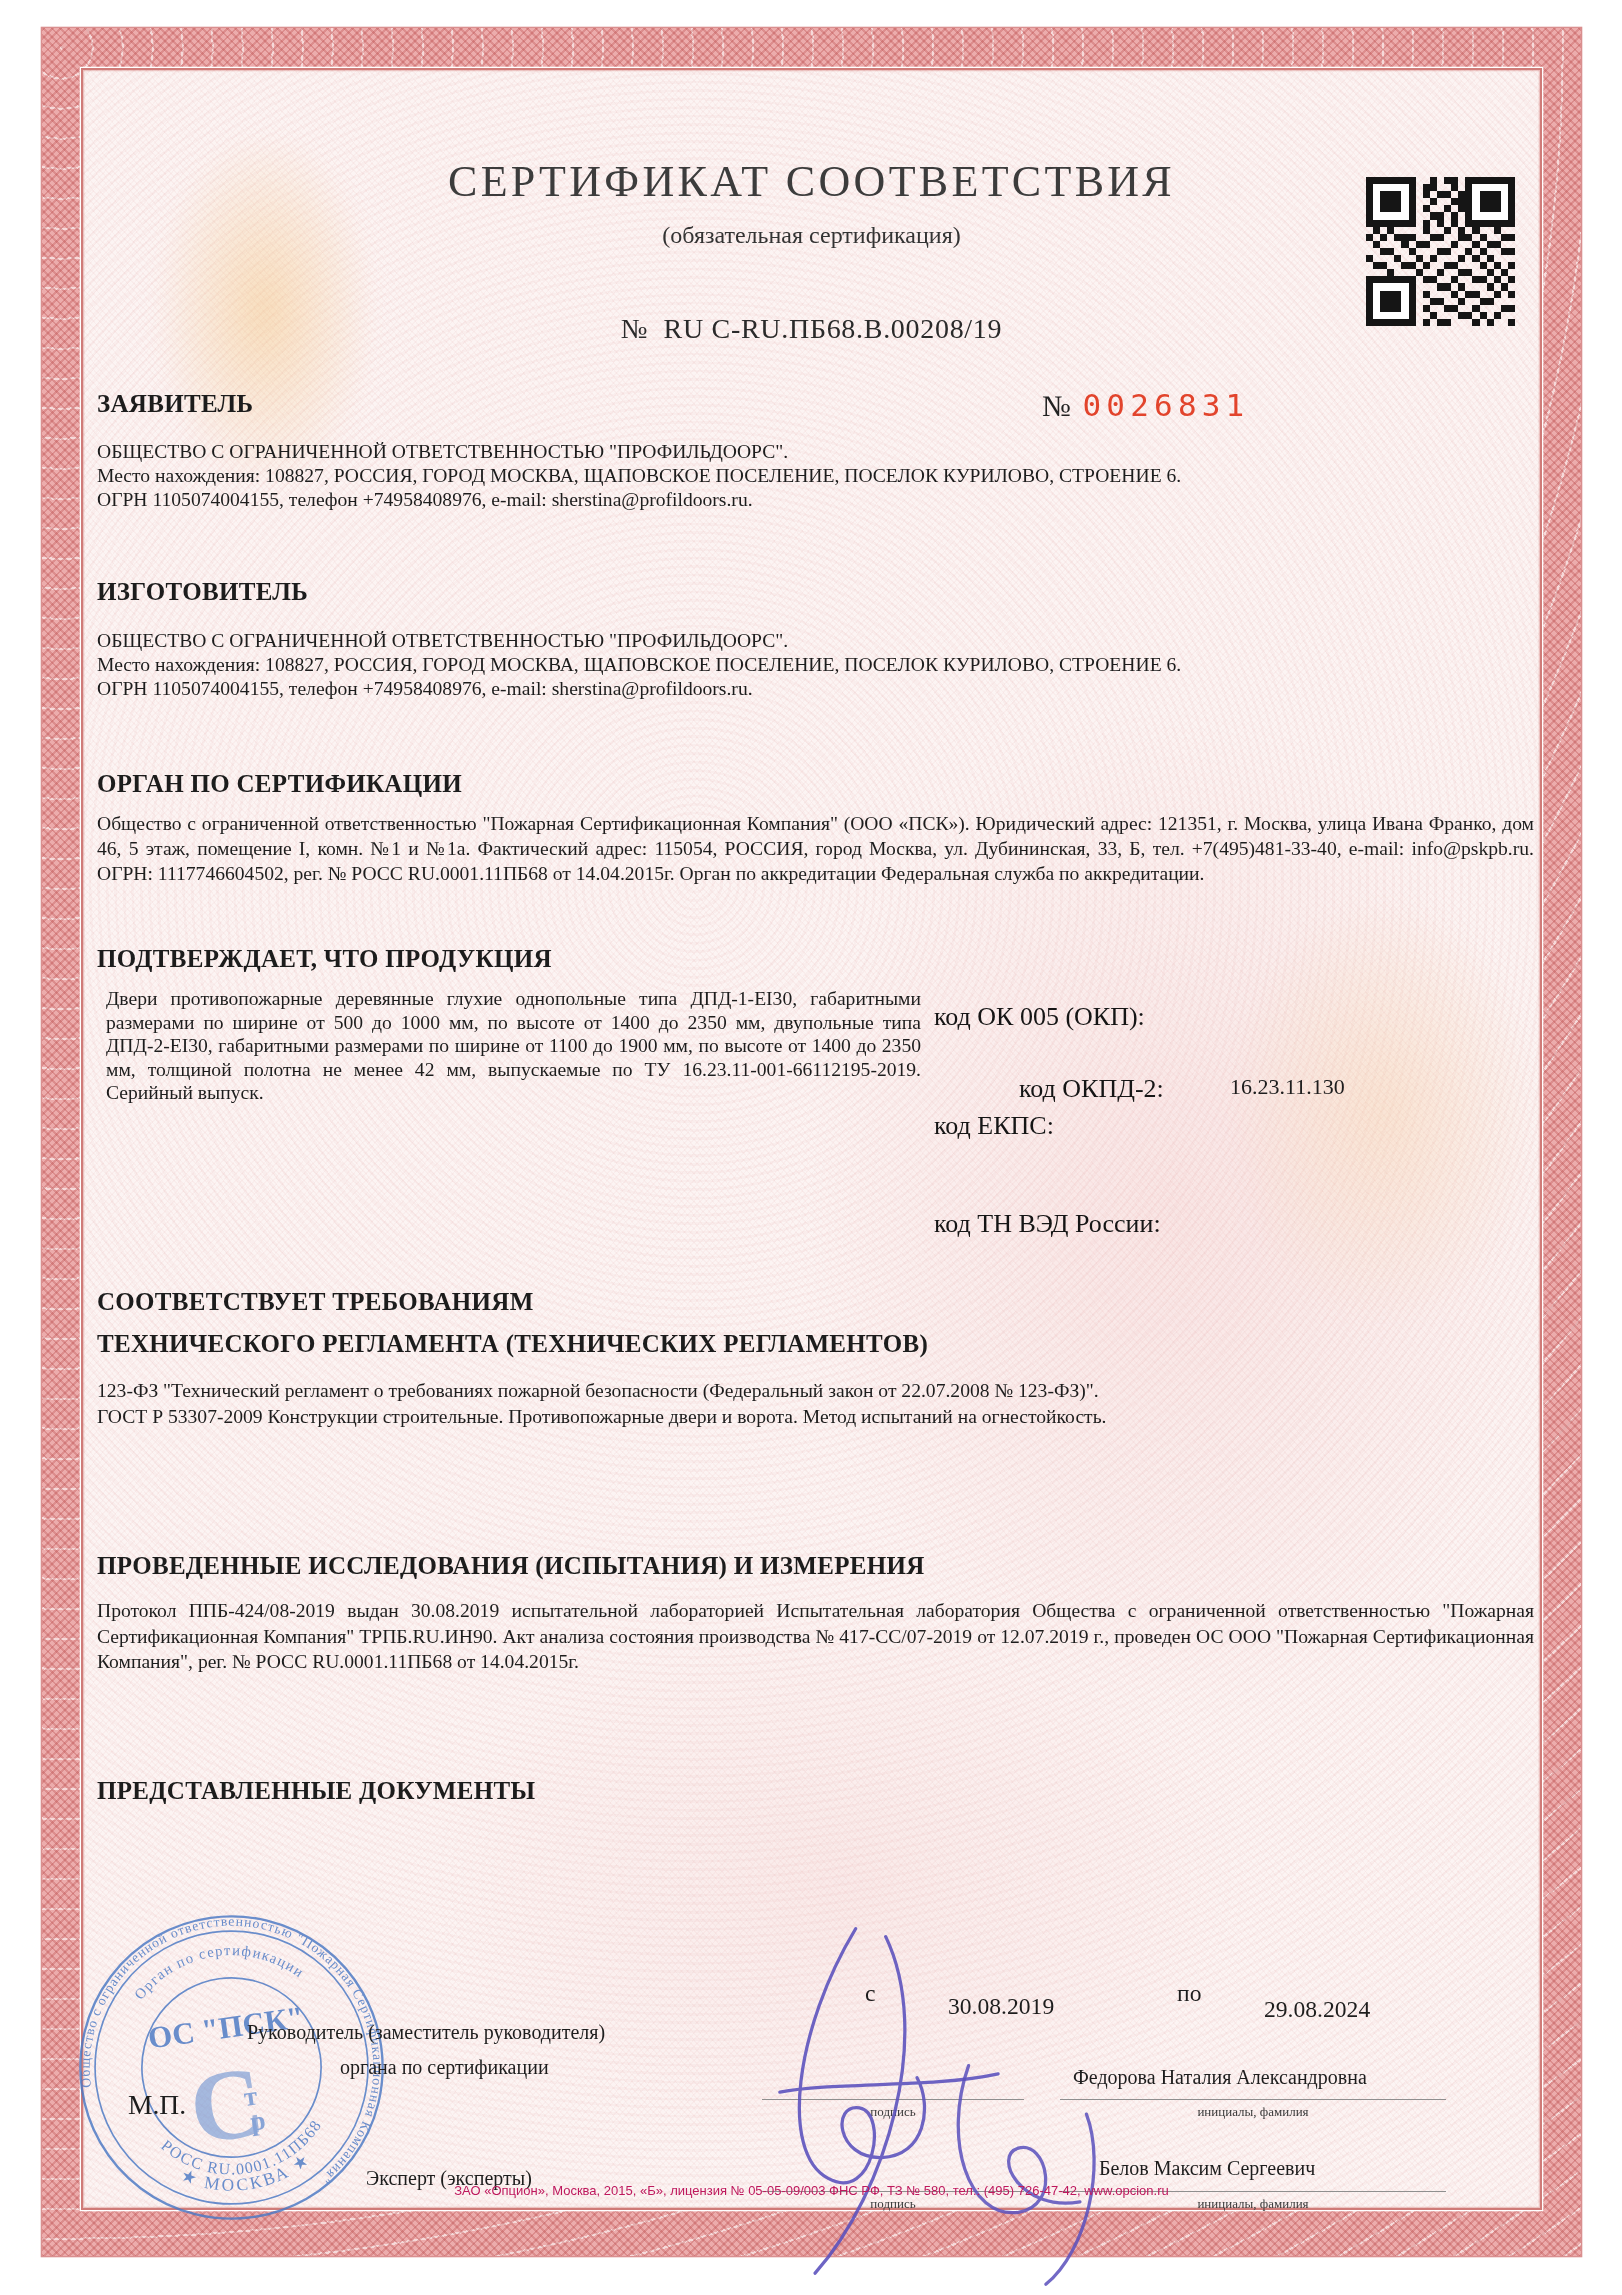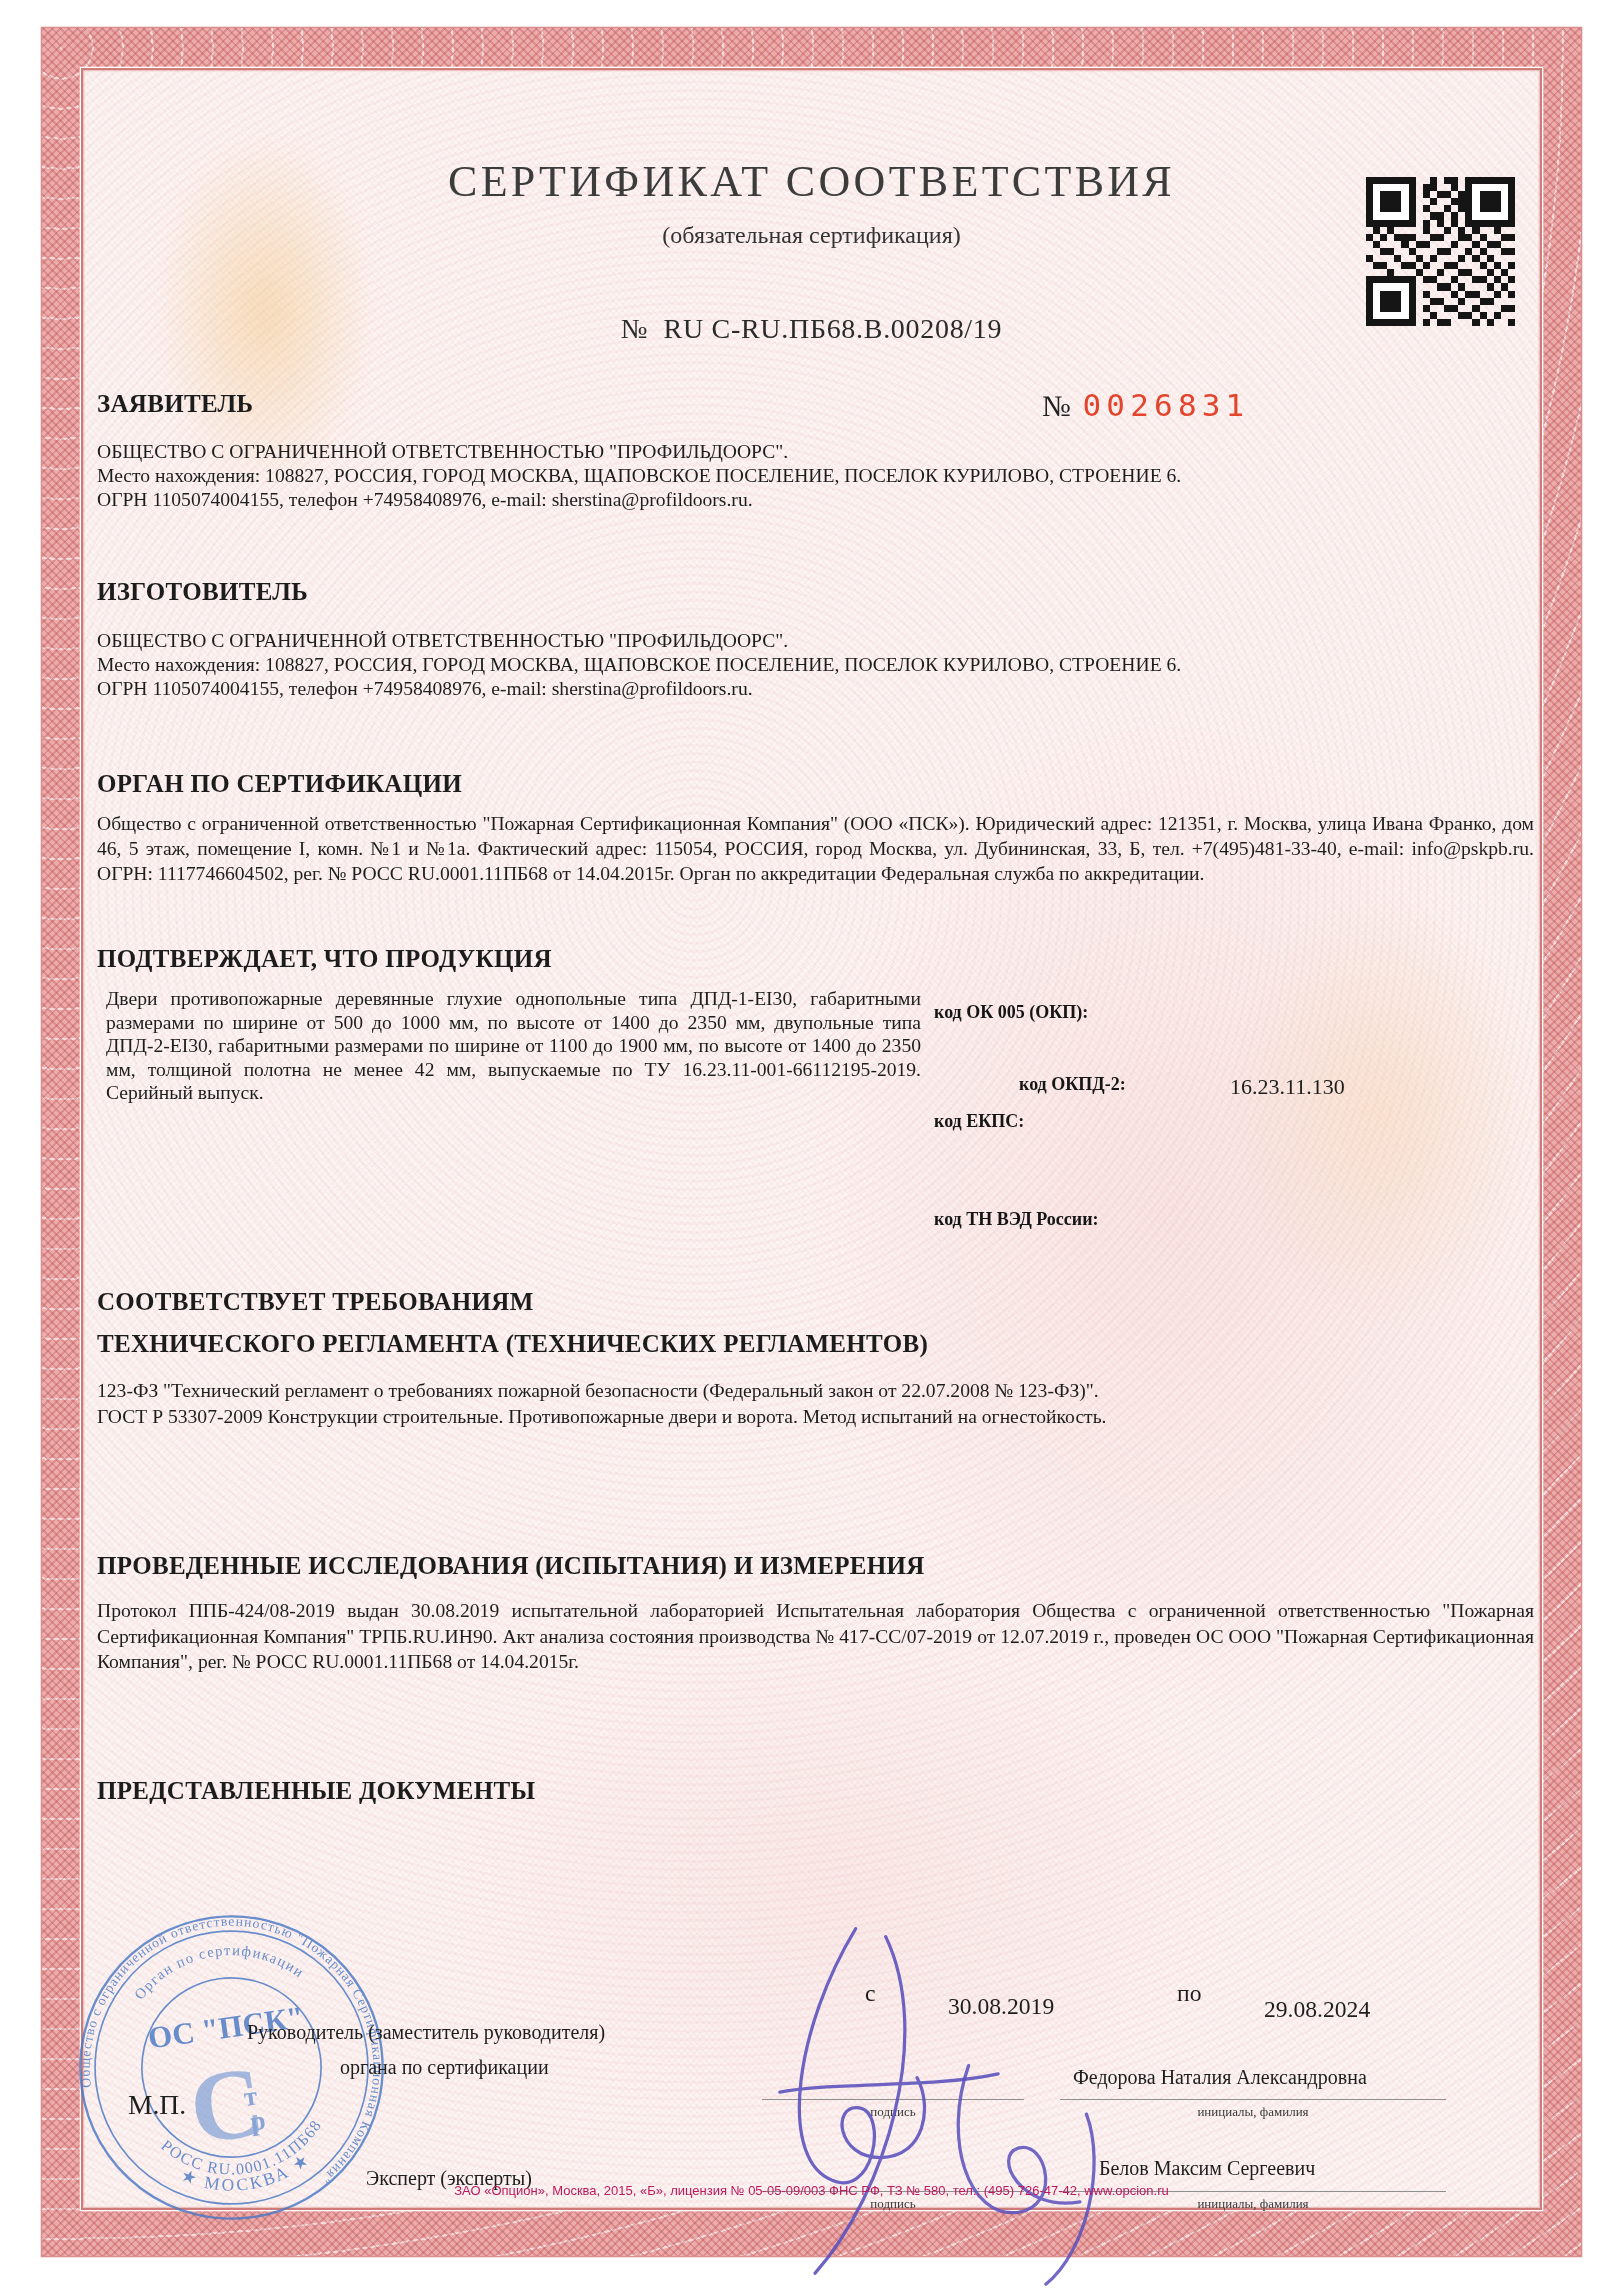--- a/index.html
+++ b/index.html
@@ -47,21 +47,21 @@
   .certnum-line{top:313px;left:0;width:100%;text-align:center;font-size:28px;color:#2a2a2a;letter-spacing:0.7px;}
 
   .heading{font-weight:bold;font-size:25px;color:#1c1c1c;letter-spacing:0.3px;}
   .bodytext{font-size:19.6px;line-height:25px;text-align:justify;color:#1d1d1d;}
   .lineblock{font-size:19.6px;line-height:24px;color:#1d1d1d;}
 
   .blanknum{top:387px;left:1042px;font-size:30px;color:#222;}
   .blanknum .digits{font-family:"DejaVu Sans Mono", monospace;font-size:31px;color:#e2442c;
     letter-spacing:5.2px;margin-left:11.8px;}
 
-  .codes-label{font-weight:bold;font-size:18px;color:#151515;}
+  .codes-label{font-weight:normal;font-size:26px;color:#151515;}
   .codes-value{font-size:22px;color:#1d1d1d;}
 
   .small-caption{font-size:13px;color:#3a3a3a;text-align:center;}
   .sig-line{border-top:1.3px solid #8f8f8f;height:0;}
   .role-text{font-size:20px;color:#1d1d1d;}
   .name-text{font-size:20px;color:#1d1d1d;}
   .date-text{font-size:23.6px;color:#1d1d1d;}
   .footer-text{position:absolute;top:2183px;left:0;width:100%;text-align:center;
     font-size:13px;color:#be185d;font-family:"Liberation Sans", sans-serif;}
 

